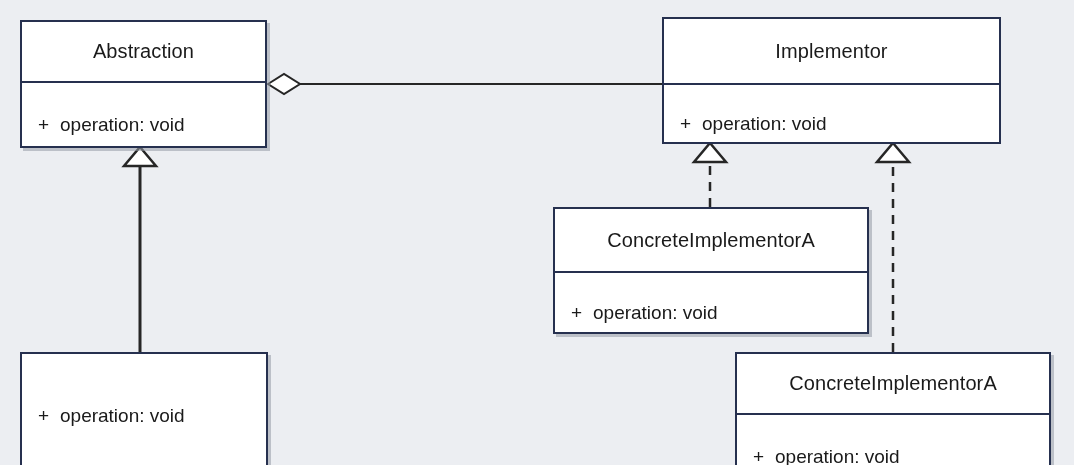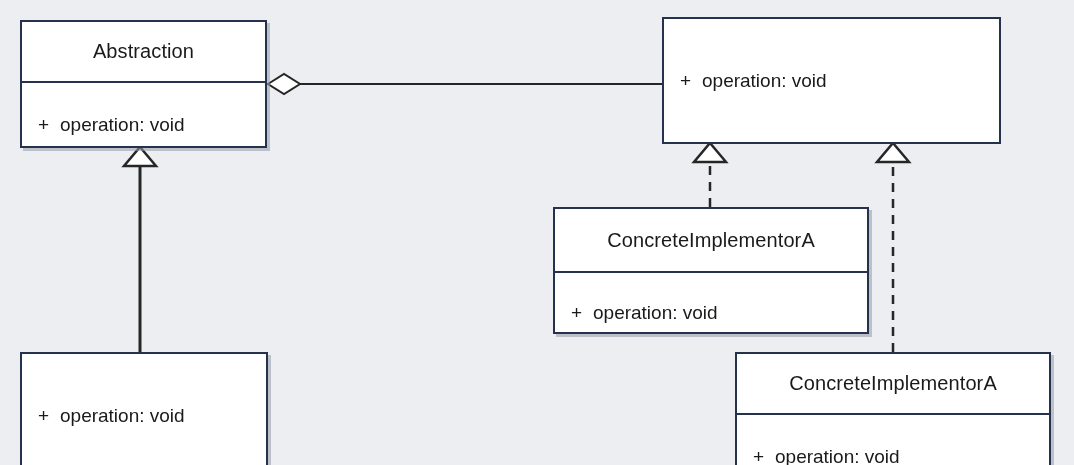--- a/index.html
+++ b/index.html
@@ -129,20 +129,21 @@
     <div class="class-name">Abstraction</div>
     <div class="class-members">
       <div class="member-row">
         <span class="member-visibility">+</span>
         <span class="member-signature">operation: void</span>
       </div>
     </div>
   </div>
 
   <div class="uml-class no-shadow" id="box-implementor">
+    <div class="class-name">Implementor</div>
     <div class="class-members">
       <div class="member-row">
         <span class="member-visibility">+</span>
         <span class="member-signature">operation: void</span>
       </div>
     </div>
   </div>
 
   <div class="uml-class" id="box-concrete-implementor-a">
     <div class="class-name">ConcreteImplementorA</div>

